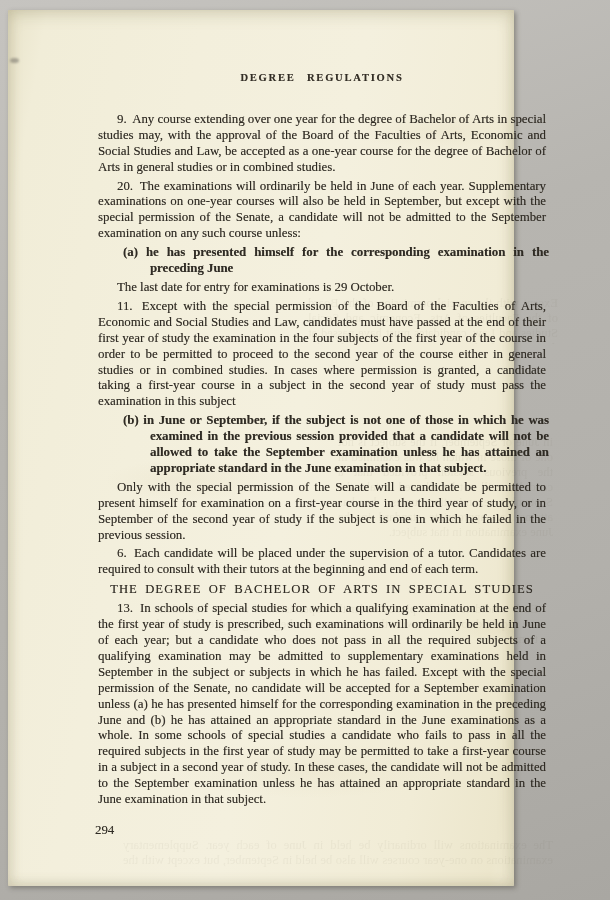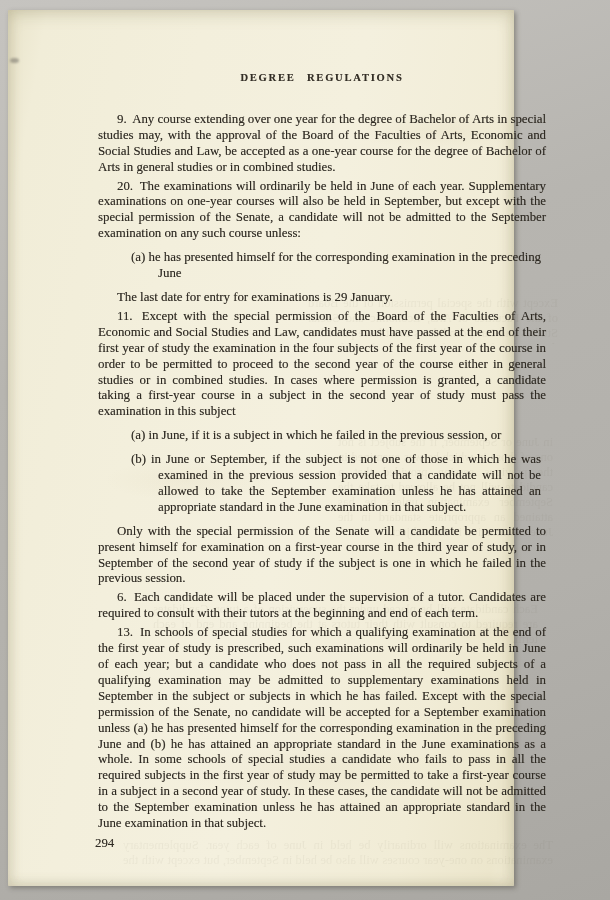--- a/index.html
+++ b/index.html
@@ -73,36 +73,37 @@
     margin-bottom: 26px;
     color: #332e26;
   }
   .para {
     margin: 3px;
     text-indent: 19px;
     text-align: justify;
   }
   .num { margin-right: 3px; }
   .li {
-    margin: 8px;
+    margin: 0;
     padding-left: 55px;
     text-indent: -27px;
     text-align: justify;
+    font-weight: bold;
   }
   .section-heading {
     text-align: center;
     text-indent: 0;
     font-size: 12.6px;
     letter-spacing: 1.1px;
     word-spacing: 3px;
     margin: 4px 0 1px 0;
     color: #2f2b24;
   }
   .page-num {
-    margin-top: 4px;
+    margin-top: 15px;
     text-indent: 0;
     font-size: 12.8px;
   }
   .ghost {
     position: absolute;
     transform: scaleX(-1);
     opacity: 0.055;
     color: #564e38;
     filter: blur(0.6px);
     font-size: 12.5px;
@@ -134,32 +135,32 @@
 
       <div class="running-header">DEGREE REGULATIONS</div>
 
       <p class="para"><span class="num">9.</span> <span>Any course extending over one year for the degree of Bachelor of Arts in special studies may, with the approval of the Board of the Faculties of Arts, Economic and Social Studies and Law, be accepted as a one-year course for the degree of Bachelor of Arts in general studies or in combined studies.</span></p>
 
       <p class="para"><span class="num">20.</span> <span>The examinations will ordinarily be held in June of each year. Supplementary examinations on one-year courses will also be held in September, but except with the special permission of the Senate, a candidate will not be admitted to the September examination on any such course unless:</span></p>
 
       <div class="li"><span class="marker">(a)</span> <span>he has presented himself for the corresponding examination in the preceding June</span></div>
 
 
-      <p class="para">The last date for entry for examinations is 29 January.</p>
+      <p class="para">The last date for entry for examinations is 29 October.</p>
 
       <p class="para"><span class="num">11.</span> <span>Except with the special permission of the Board of the Faculties of Arts, Economic and Social Studies and Law, candidates must have passed at the end of their first year of study the examination in the four subjects of the first year of the course in order to be permitted to proceed to the second year of the course either in general studies or in combined studies. In cases where permission is granted, a candidate taking a first-year course in a subject in the second year of study must pass the examination in this subject</span></p>
 
-      <div class="li"><span class="marker">(a)</span> <span>in June, if it is a subject in which he failed in the previous session, or</span></div>
 
       <div class="li"><span class="marker">(b)</span> <span>in June or September, if the subject is not one of those in which he was examined in the previous session provided that a candidate will not be allowed to take the September examination unless he has attained an appropriate standard in the June examination in that subject.</span></div>
 
       <p class="para">Only with the special permission of the Senate will a candidate be permitted to present himself for examination on a first-year course in the third year of study, or in September of the second year of study if the subject is one in which he failed in the previous session.</p>
 
       <p class="para"><span class="num">6.</span> <span>Each candidate will be placed under the supervision of a tutor. Candidates are required to consult with their tutors at the beginning and end of each term.</span></p>
 
+      <div class="section-heading">THE DEGREE OF BACHELOR OF ARTS IN SPECIAL STUDIES</div>
 
       <p class="para"><span class="num">13.</span> <span>In schools of special studies for which a qualifying examination at the end of the first year of study is prescribed, such examinations will ordinarily be held in June of each year; but a candidate who does not pass in all the required subjects of a qualifying examination may be admitted to supplementary examinations held in September in the subject or subjects in which he has failed. Except with the special permission of the Senate, no candidate will be accepted for a September examination unless (a) he has presented himself for the corresponding examination in the preceding June and (b) he has attained an appropriate standard in the June examinations as a whole. In some schools of special studies a candidate who fails to pass in all the required subjects in the first year of study may be permitted to take a first-year course in a subject in a second year of study. In these cases, the candidate will not be admitted to the September examination unless he has attained an appropriate standard in the June examination in that subject.</span></p>
 
       <div class="page-num">294</div>
 
     </div>
   </div>
 </div>
 
 </body></html>

